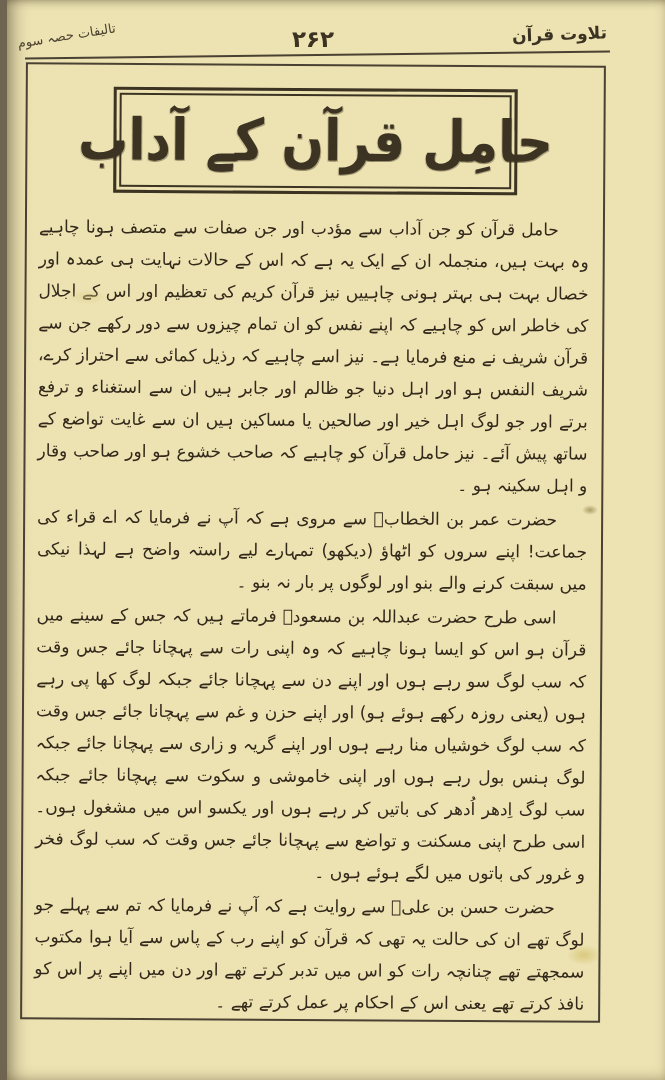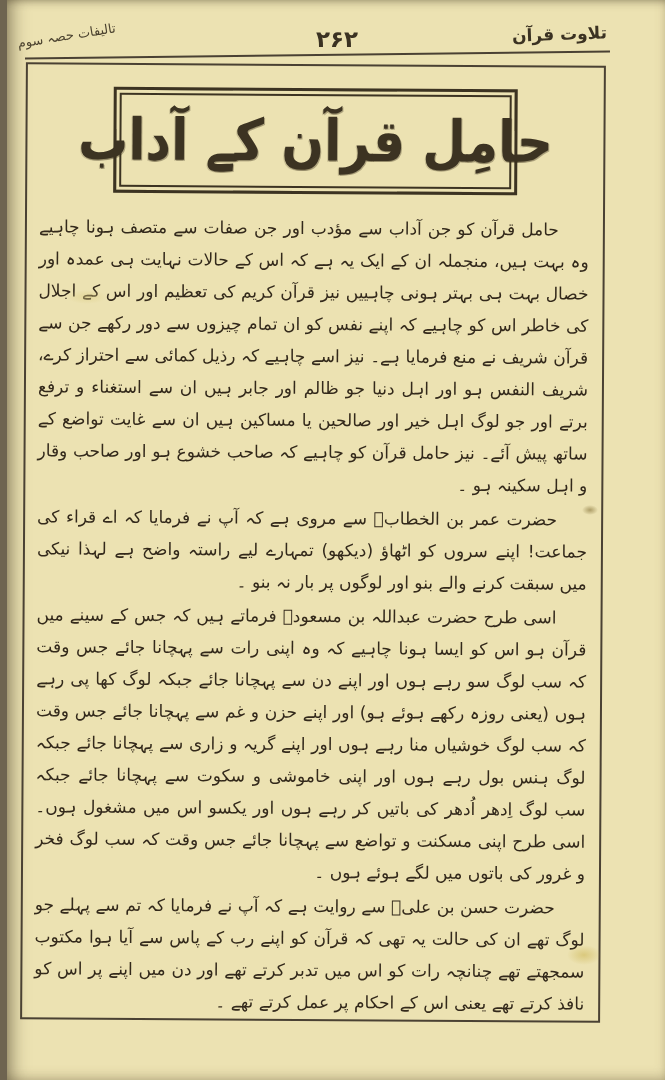--- a/index.html
+++ b/index.html
@@ -37,21 +37,21 @@
     position:absolute;right:58px;top:24px;
     font-size:17px;font-weight:bold;color:#3b3222;
     transform:rotate(-2deg);
   }
   .head-rule{
     position:absolute;left:18px;top:54px;width:585px;height:2px;
     background:#4a4133;transform:rotate(-0.7deg);
   }
   .page-number{
     position:absolute;left:285px;top:26px;width:90px;
-    text-align:center;font-size:23px;font-weight:bold;color:#3b3222;
+    text-align:left;font-size:23px;font-weight:bold;color:#3b3222;
     background:transparent;letter-spacing:4px;
   }
 
   
   .frame{
     position:absolute;left:16px;top:64px;width:576px;height:953px;
     border:2px solid #4a4133;
     transform:rotate(0.35deg);
     overflow:hidden;
     background:transparent;

